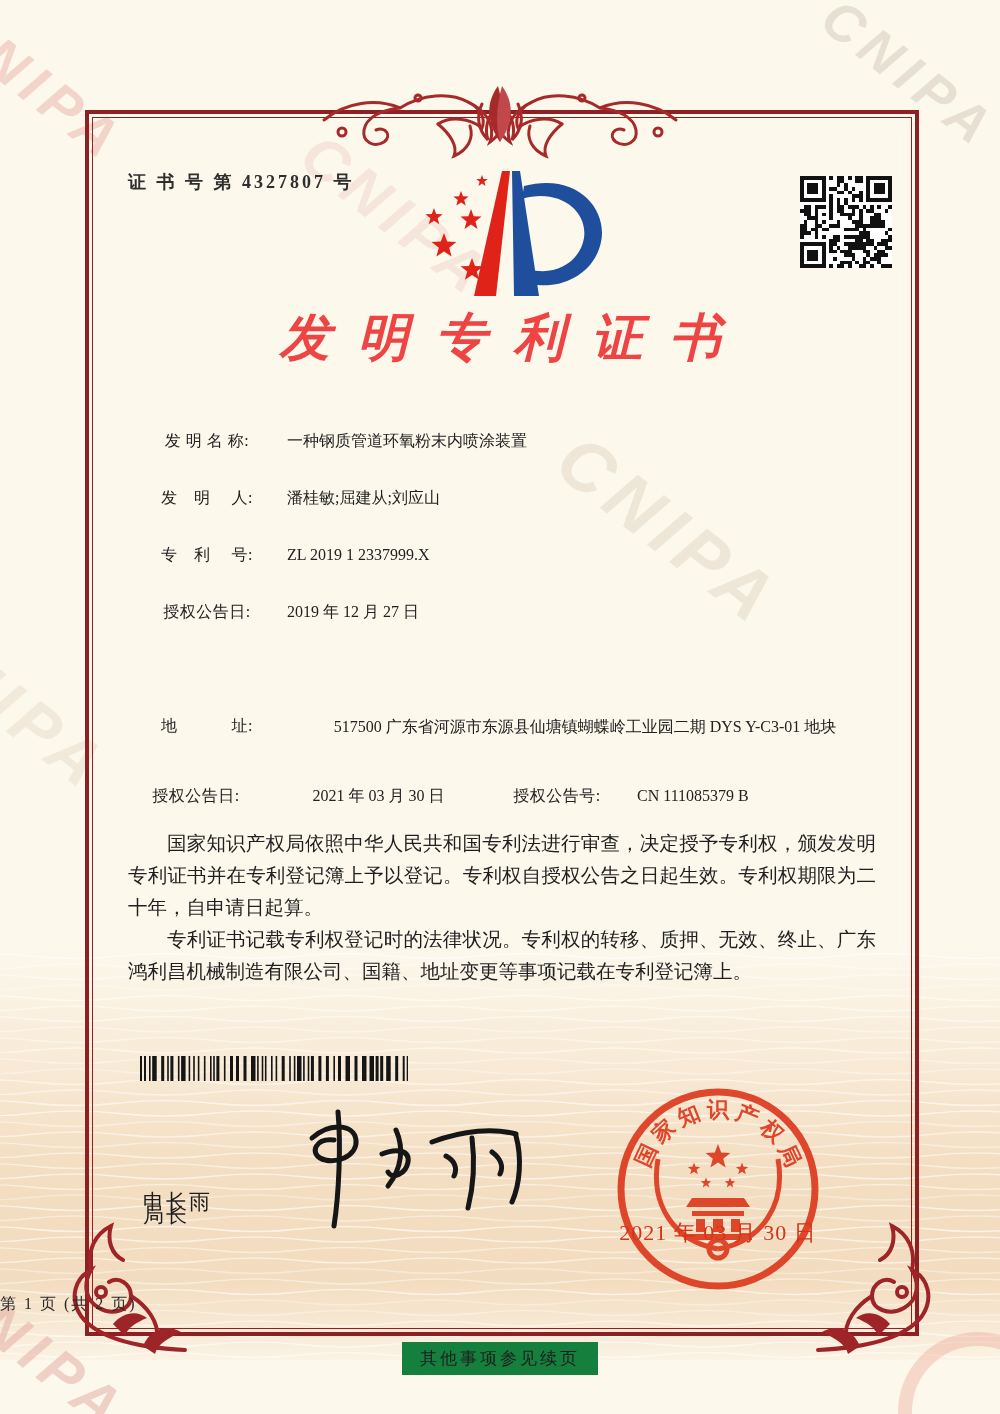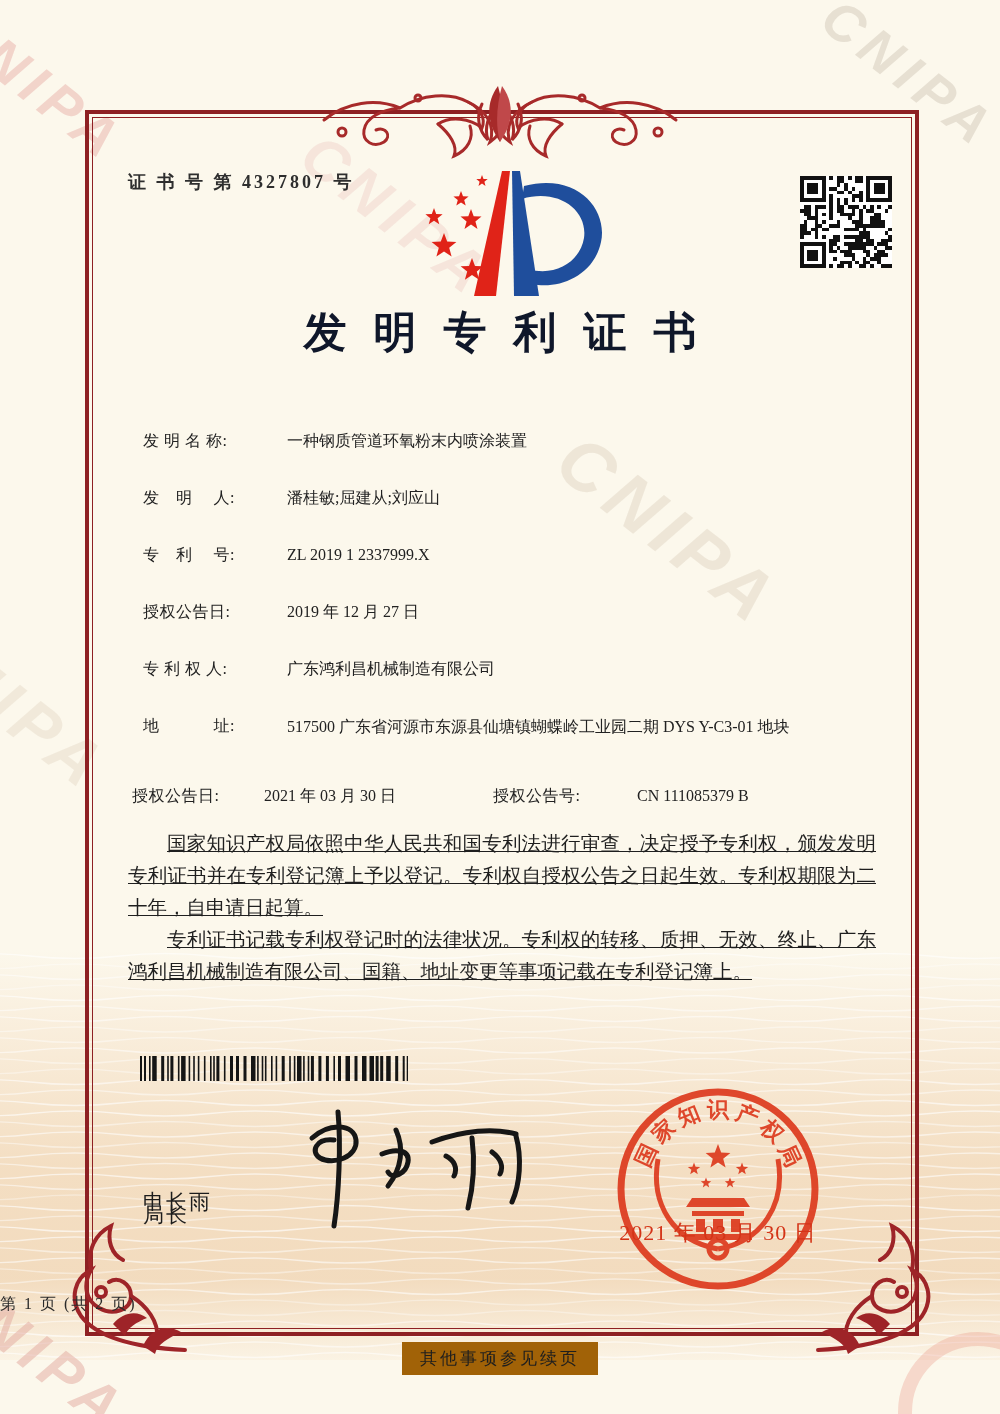--- a/index.html
+++ b/index.html
@@ -24,39 +24,39 @@
       border:14px solid rgba(231,142,127,.3);z-index:1;}
   
   .frame{position:absolute;left:85px;top:110px;width:826px;height:1218px;
          border:4px solid #8e2023;z-index:2;}
   .frame-inner{position:absolute;left:3px;top:3px;right:3px;bottom:3px;border:1px solid #8e2023;}
   .ornament{position:absolute;z-index:3;}
   
   .cert-no{position:absolute;left:128px;top:170px;font-size:18px;letter-spacing:3px;color:#2e2e2e;z-index:4;font-weight:bold;}
   .logo{position:absolute;left:408px;top:168px;width:205px;height:132px;z-index:4;}
   .qr{position:absolute;left:800px;top:176px;width:92px;height:92px;z-index:4;background:#fff;}
-  .title{position:absolute;left:0;top:304px;width:1000px;text-align:center;font-size:43px;
-         font-weight:700;letter-spacing:27px;text-indent:27px;color:#0f172a;z-index:4;}
-  .frow{position:absolute;display:flex;line-height:30px;}
+  .title{position:absolute;left:0;top:304px;width:1000px;text-align:center;font-size:51px;
+         font-weight:700;letter-spacing:27px;text-indent:27px;color:#ef4444;z-index:4;font-style:italic;}
+  .frow{position:absolute;display:flex;line-height:30px;text-align:center;}
   .flabel{flex:0 0 128px;letter-spacing:.5px;}
   .fvalue{margin-left:16px;}
   .addr-value{width:600px;line-height:32px;}
   .g-value1{flex:0 0 229px;margin-left:4px;}
   .body-par{position:absolute;left:128px;top:828px;width:748px;font-size:19.5px;line-height:32px;
-            text-align:justify;z-index:4;color:#1f1f1f;text-decoration:underline;}
+            text-align:justify;z-index:4;color:#1f1f1f;}
   .body-par p{margin:0;text-indent:2em;}
   #barcode-svg{position:absolute;left:140px;top:1056px;width:268px;height:25px;z-index:4;}
   .director{position:absolute;left:143px;z-index:4;font-size:21px;letter-spacing:2px;color:#1c1c1c;}
   .sig{position:absolute;left:268px;top:1102px;width:262px;height:132px;z-index:4;}
   .seal{position:absolute;left:612px;top:1083px;width:212px;height:212px;z-index:5;opacity:.92;}
   .seal-date{position:absolute;left:604px;top:1218px;width:228px;text-align:center;font-size:22px;
              color:#d43418;letter-spacing:1px;z-index:6;}
   .page-no{position:absolute;left:0;top:1294px;width:1000px;text-align:left;font-size:16px;
            letter-spacing:2px;z-index:4;color:#2a2a2a;}
-  .cont-note{position:absolute;left:50%;transform:translateX(-50%);top:1342px;background:#a16207;
+  .cont-note{position:absolute;left:50%;transform:translateX(-50%);top:1342px;background:#15803d;
              padding:5px 18px;font-size:17px;letter-spacing:3px;z-index:4;color:#1e1e1e;}
   svg{display:block;}
 </style>
 </head>
 <body>
 
 <div class="page">
 
   <div class="band"></div>
   <svg id="waves-svg" viewBox="0 0 1000 410" preserveAspectRatio="none">
@@ -507,24 +507,20 @@
     <span class="fvalue">潘桂敏;屈建从;刘应山</span>
   </div>
   <div class="frow" style="left:143px;top:540px;width:740px">
     <span class="flabel">专　利　 号:</span>
     <span class="fvalue">ZL 2019 1 2337999.X</span>
   </div>
   <div class="frow" style="left:143px;top:597px;width:740px">
     <span class="flabel">授权公告日:</span>
     <span class="fvalue">2019 年 12 月 27 日</span>
   </div>
-  <div class="frow" style="left:143px;top:654px;width:740px">
-    <span class="flabel">专 利 权 人:</span>
-    <span class="fvalue">广东鸿利昌机械制造有限公司</span>
-  </div>
   <div class="frow" style="left:143px;top:711px;width:740px">
     <span class="flabel">地　　　 址:</span>
     <span class="fvalue addr-value">517500 广东省河源市东源县仙塘镇蝴蝶岭工业园二期 DYS Y-C3-01 地块</span>
   </div>
   <div class="frow" style="left:132px;top:781px;width:760px">
     <span class="flabel">授权公告日:</span>
     <span class="g-value1">2021 年 03 月 30 日</span>
     <span class="flabel">授权公告号:</span>
     <span class="fvalue">CN 111085379 B</span>
   </div>

